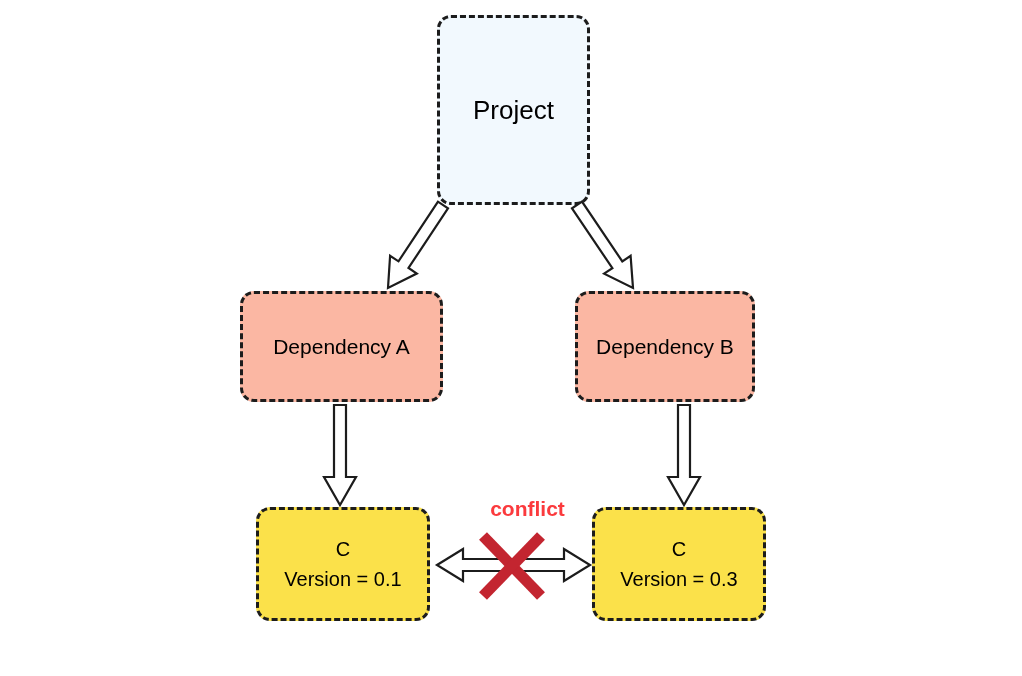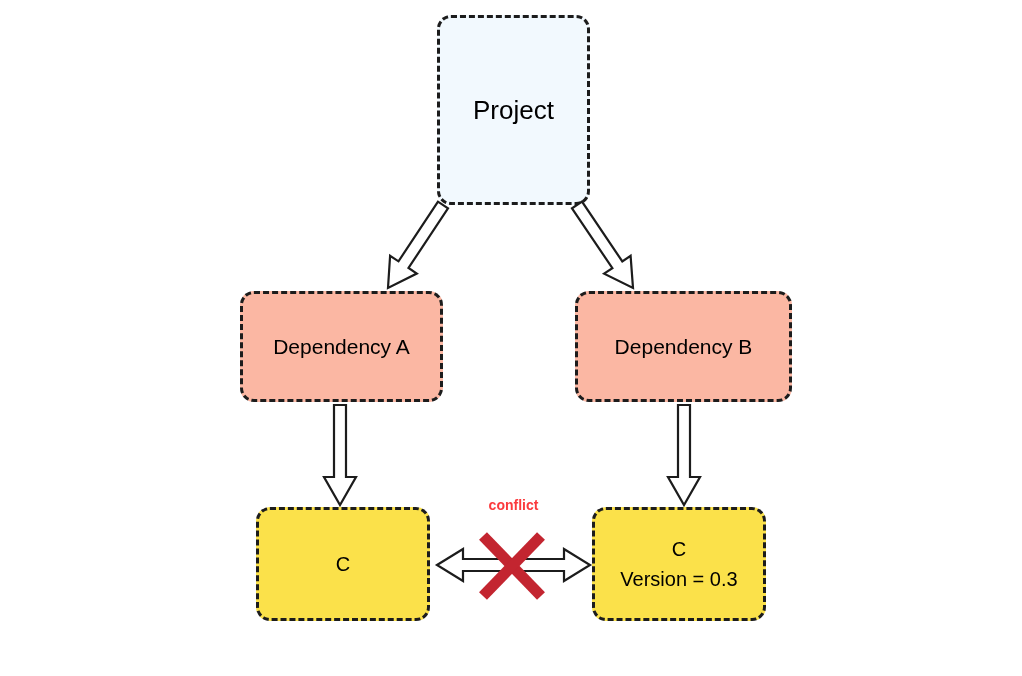--- a/index.html
+++ b/index.html
@@ -22,42 +22,42 @@
     border-radius: 14px;
     display: flex;
     flex-direction: column;
     align-items: center;
     justify-content: center;
     text-align: center;
     color: #000000;
   }
   .node-project   { left: 437px; top: 15px;  width: 153px; height: 190px; font-size: 26px; }
   .node-dep-a     { left: 240px; top: 291px; width: 203px; height: 111px; font-size: 21px; }
-  .node-dep-b     { left: 575px; top: 291px; width: 217px; height: 111px; font-size: 21px; }
+  .node-dep-b     { left: 575px; top: 291px; width: 180px; height: 111px; font-size: 21px; }
   .node-c1        { left: 256px; top: 507px; width: 174px; height: 114px; font-size: 20px; line-height: 30px; }
   .node-c2        { left: 592px; top: 507px; width: 174px; height: 114px; font-size: 20px; line-height: 30px; }
   .edges-layer {
     position: absolute;
     left: 0; top: 0;
     width: 1022px;
     height: 676px;
     pointer-events: none;
   }
   .hollow-arrow {
     fill: #ffffff;
     stroke: #1c1c1c;
     stroke-width: 2.2;
     stroke-linejoin: miter;
   }
   .conflict-label {
     position: absolute;
-    left: 437px; top: 497px;
+    left: 451px; top: 497px;
     width: 153px;
     text-align: center;
-    font-size: 14px;
+    font-size: 21px;
     font-weight: bold;
   }
 </style>
 </head>
 <body>
 
 <div class="canvas">
 
   <div class="node node-project" style="background-color: rgb(242, 249, 254);">
     <div>Project</div>
@@ -66,20 +66,21 @@
   <div class="node node-dep-a" style="background-color: rgb(251, 183, 163);">
     <div>Dependency A</div>
   </div>
 
   <div class="node node-dep-b" style="background-color: rgb(251, 183, 163);">
     <div>Dependency B</div>
   </div>
 
   <div class="node node-c1" style="background-color: rgb(251, 225, 74);">
     <div>C</div>
+    <div>Version = 0.1</div>
   </div>
 
   <div class="node node-c2" style="background-color: rgb(251, 225, 74);">
     <div>C</div>
     <div>Version = 0.3</div>
   </div>
 
   <svg class="edges-layer" viewBox="0 0 1022 676" xmlns="http://www.w3.org/2000/svg">
 
     <polygon class="hollow-arrow" points="438,201.7 398.5,261.3 390.1,255.8 388,288 416.8,273.5 408.5,268 448,208.3"></polygon>

